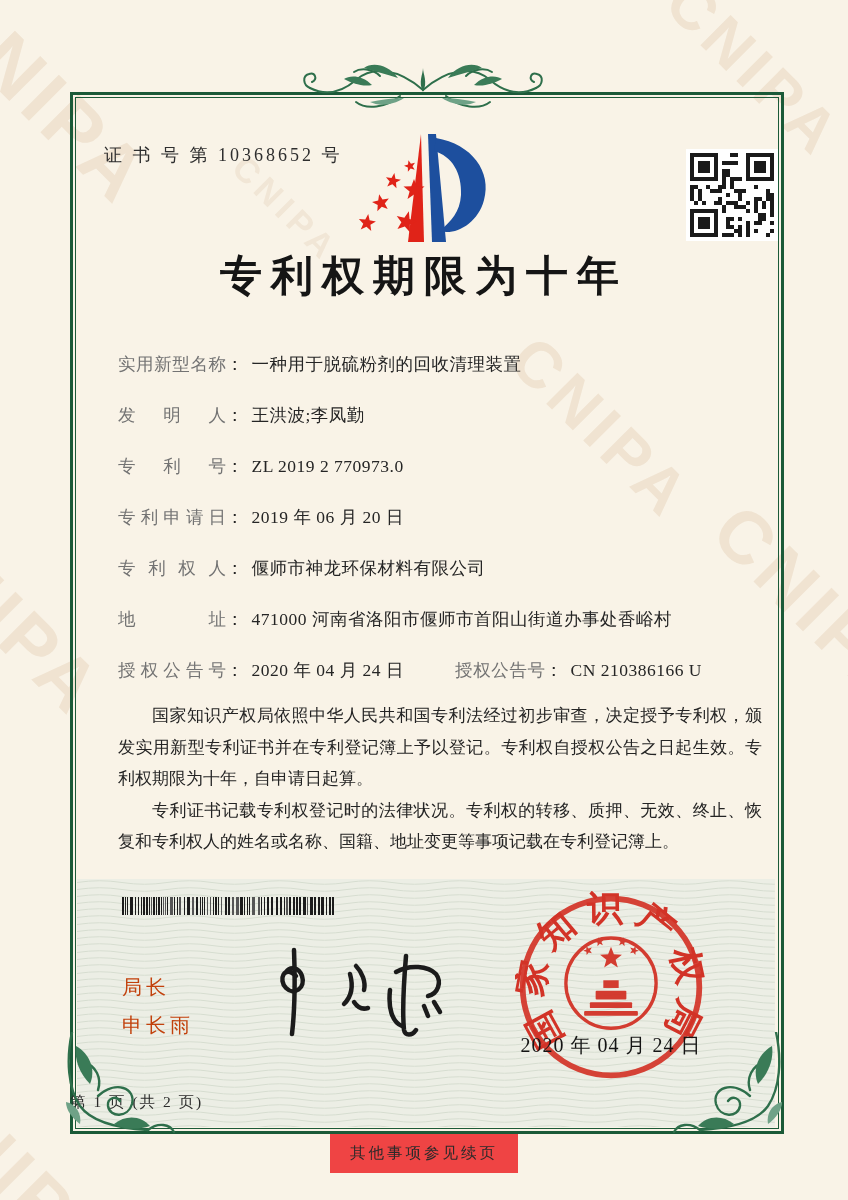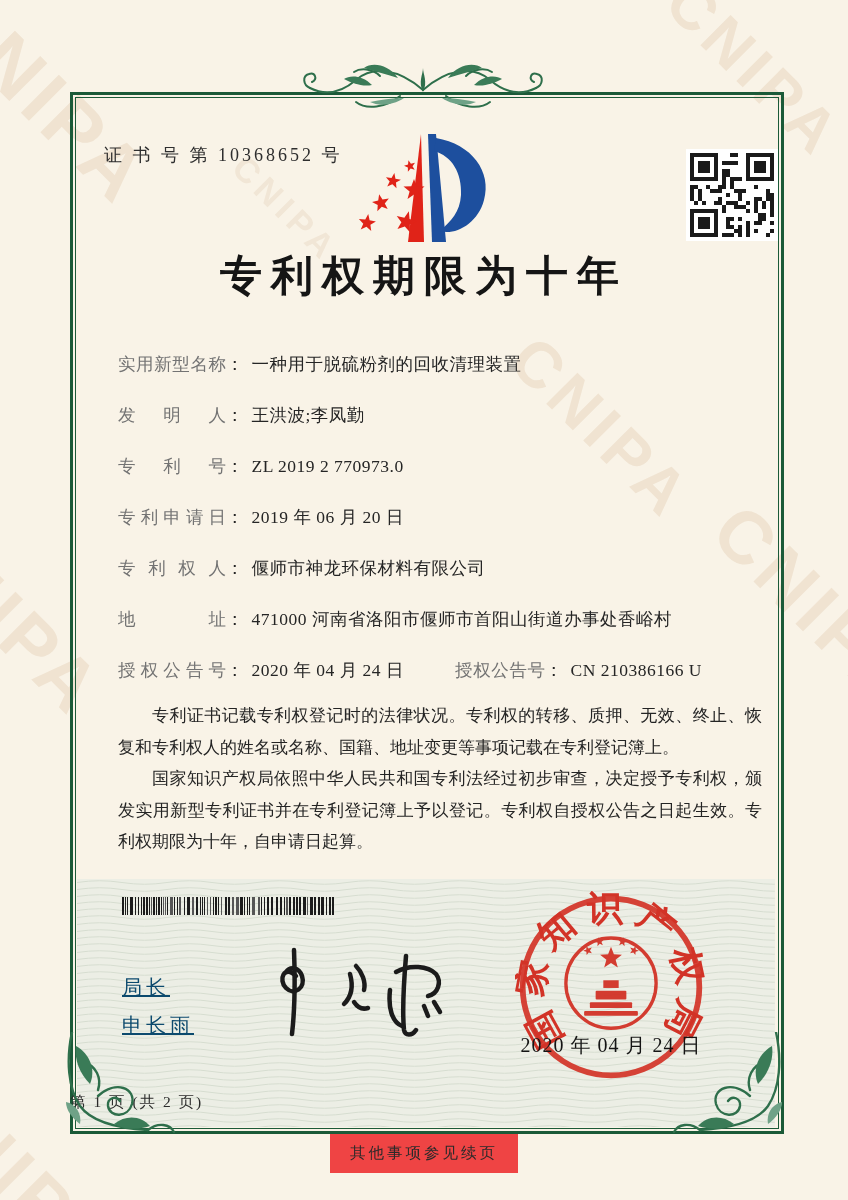--- a/index.html
+++ b/index.html
@@ -64,22 +64,22 @@
   .pair2 .field-label{width:90px;}
 
   .body-text{
     position:absolute;left:118px;top:700px;width:644px;
     font-size:17px;line-height:31.5px;text-align:justify;color:#242424;
   }
   .body-text p{margin:0;text-indent:2em;}
 
   .barcode{position:absolute;left:122px;top:897px;width:214px;height:18px;}
 
-  .officer{position:absolute;left:122px;font-size:20px;color:#0c4a6e;letter-spacing:4px;
-    font-family:"Liberation Sans","DejaVu Sans",sans-serif;text-decoration:underline;}
+  .officer{position:absolute;left:122px;font-size:20px;color:#c2410c;letter-spacing:4px;
+    font-family:"Liberation Sans","DejaVu Sans",sans-serif;}
   .officer-title{top:974px;}
   .officer-name{top:1012px;}
 
   .signature{position:absolute;left:258px;top:946px;width:195px;height:95px;}
 
   .seal{position:absolute;left:515px;top:891px;width:192px;height:192px;}
   .seal-date{
     position:absolute;left:515px;top:1032px;width:192px;text-align:center;
     font-size:20px;color:#141414;letter-spacing:1px;
   }
@@ -415,22 +415,22 @@
     </div>
     <div class="field-row">
       <span class="field-label">授权公告号</span><span class="field-colon">：</span><span class="field-value">2020 年 04 月 24 日</span>
       <span class="pair2">
         <span class="field-label">授权公告号</span><span class="field-colon">：</span><span class="field-value">CN 210386166 U</span>
       </span>
     </div>
   </div>
 
   <div class="body-text">
+    <p>国家知识产权局依照中华人民共和国专利法经过初步审查，决定授予专利权，颁发实用新型专利证书并在专利登记簿上予以登记。专利权自授权公告之日起生效。专利权期限为十年，自申请日起算。</p>
     <p>专利证书记载专利权登记时的法律状况。专利权的转移、质押、无效、终止、恢复和专利权人的姓名或名称、国籍、地址变更等事项记载在专利登记簿上。</p>
-    <p>国家知识产权局依照中华人民共和国专利法经过初步审查，决定授予专利权，颁发实用新型专利证书并在专利登记簿上予以登记。专利权自授权公告之日起生效。专利权期限为十年，自申请日起算。</p>
   </div>
 
   <svg class="barcode" id="barcode-svg" width="214" height="18">
       <rect x="0" y="0" width="2" height="18" fill="#1c1c1c"></rect>
       <rect x="3" y="0" width="1" height="18" fill="#1c1c1c"></rect>
       <rect x="5" y="0" width="1" height="18" fill="#1c1c1c"></rect>
       <rect x="8" y="0" width="3" height="18" fill="#1c1c1c"></rect>
       <rect x="13" y="0" width="1" height="18" fill="#1c1c1c"></rect>
       <rect x="16" y="0" width="1" height="18" fill="#1c1c1c"></rect>
       <rect x="19" y="0" width="1" height="18" fill="#1c1c1c"></rect>

